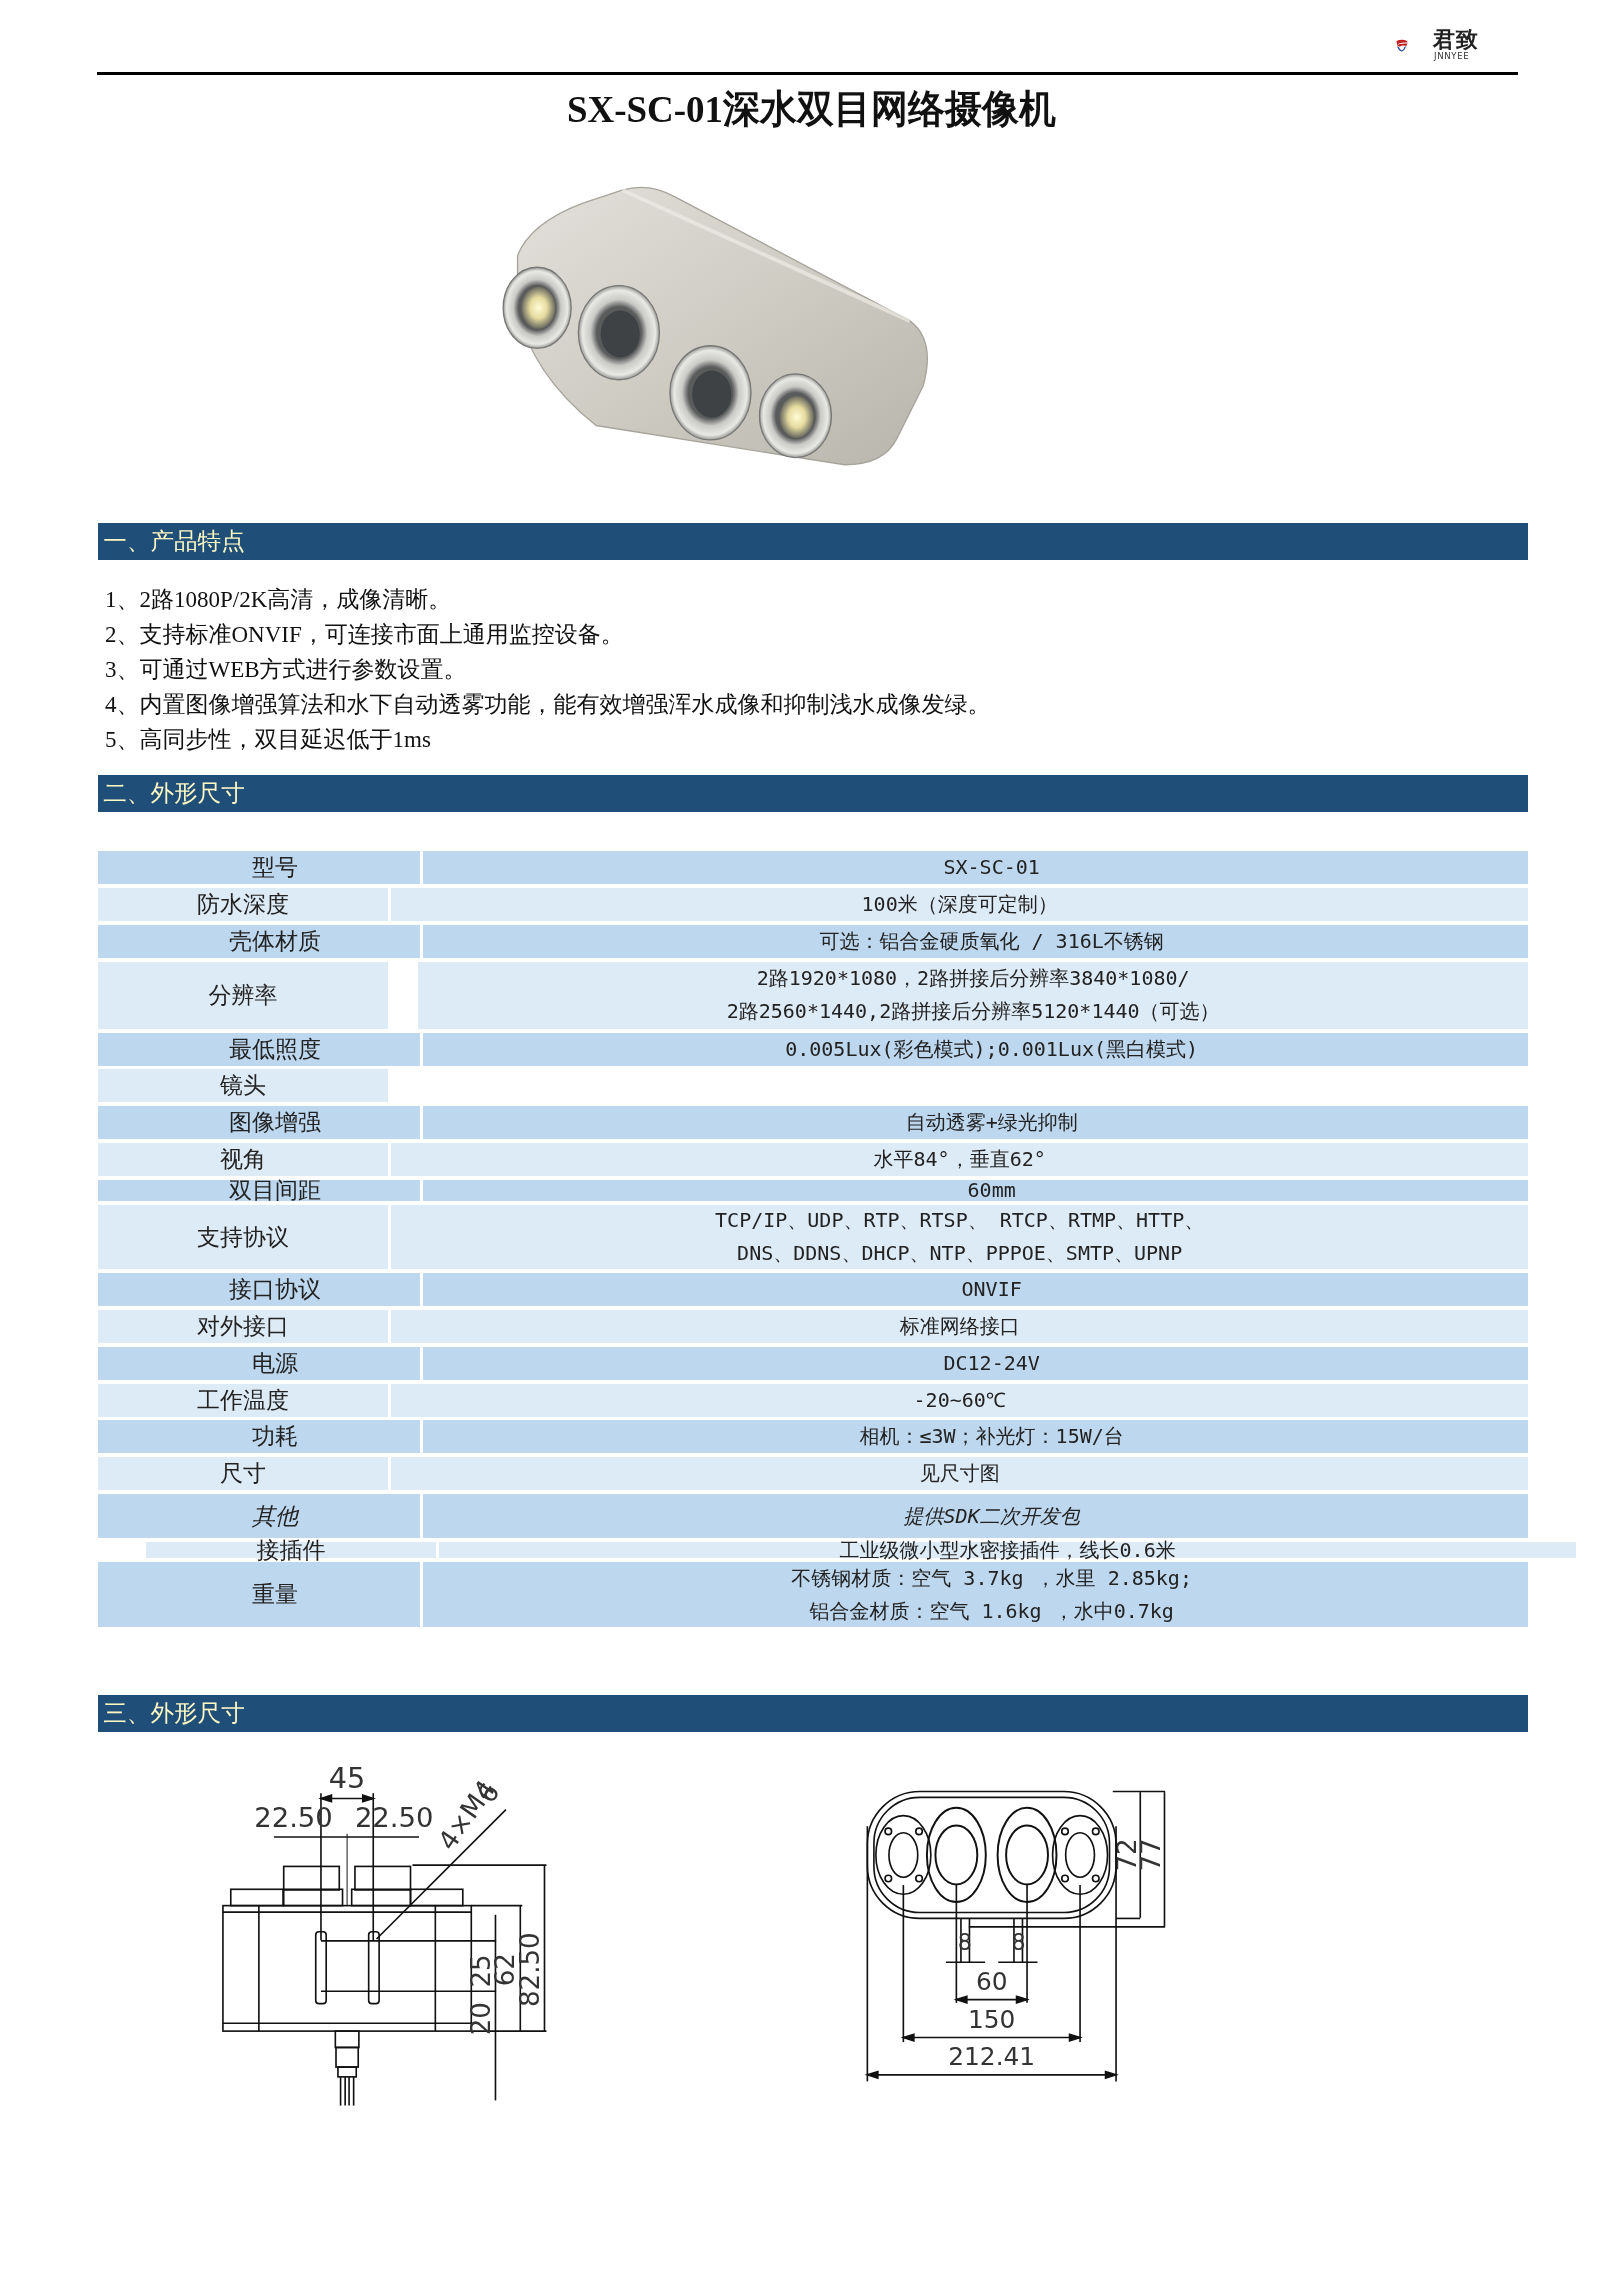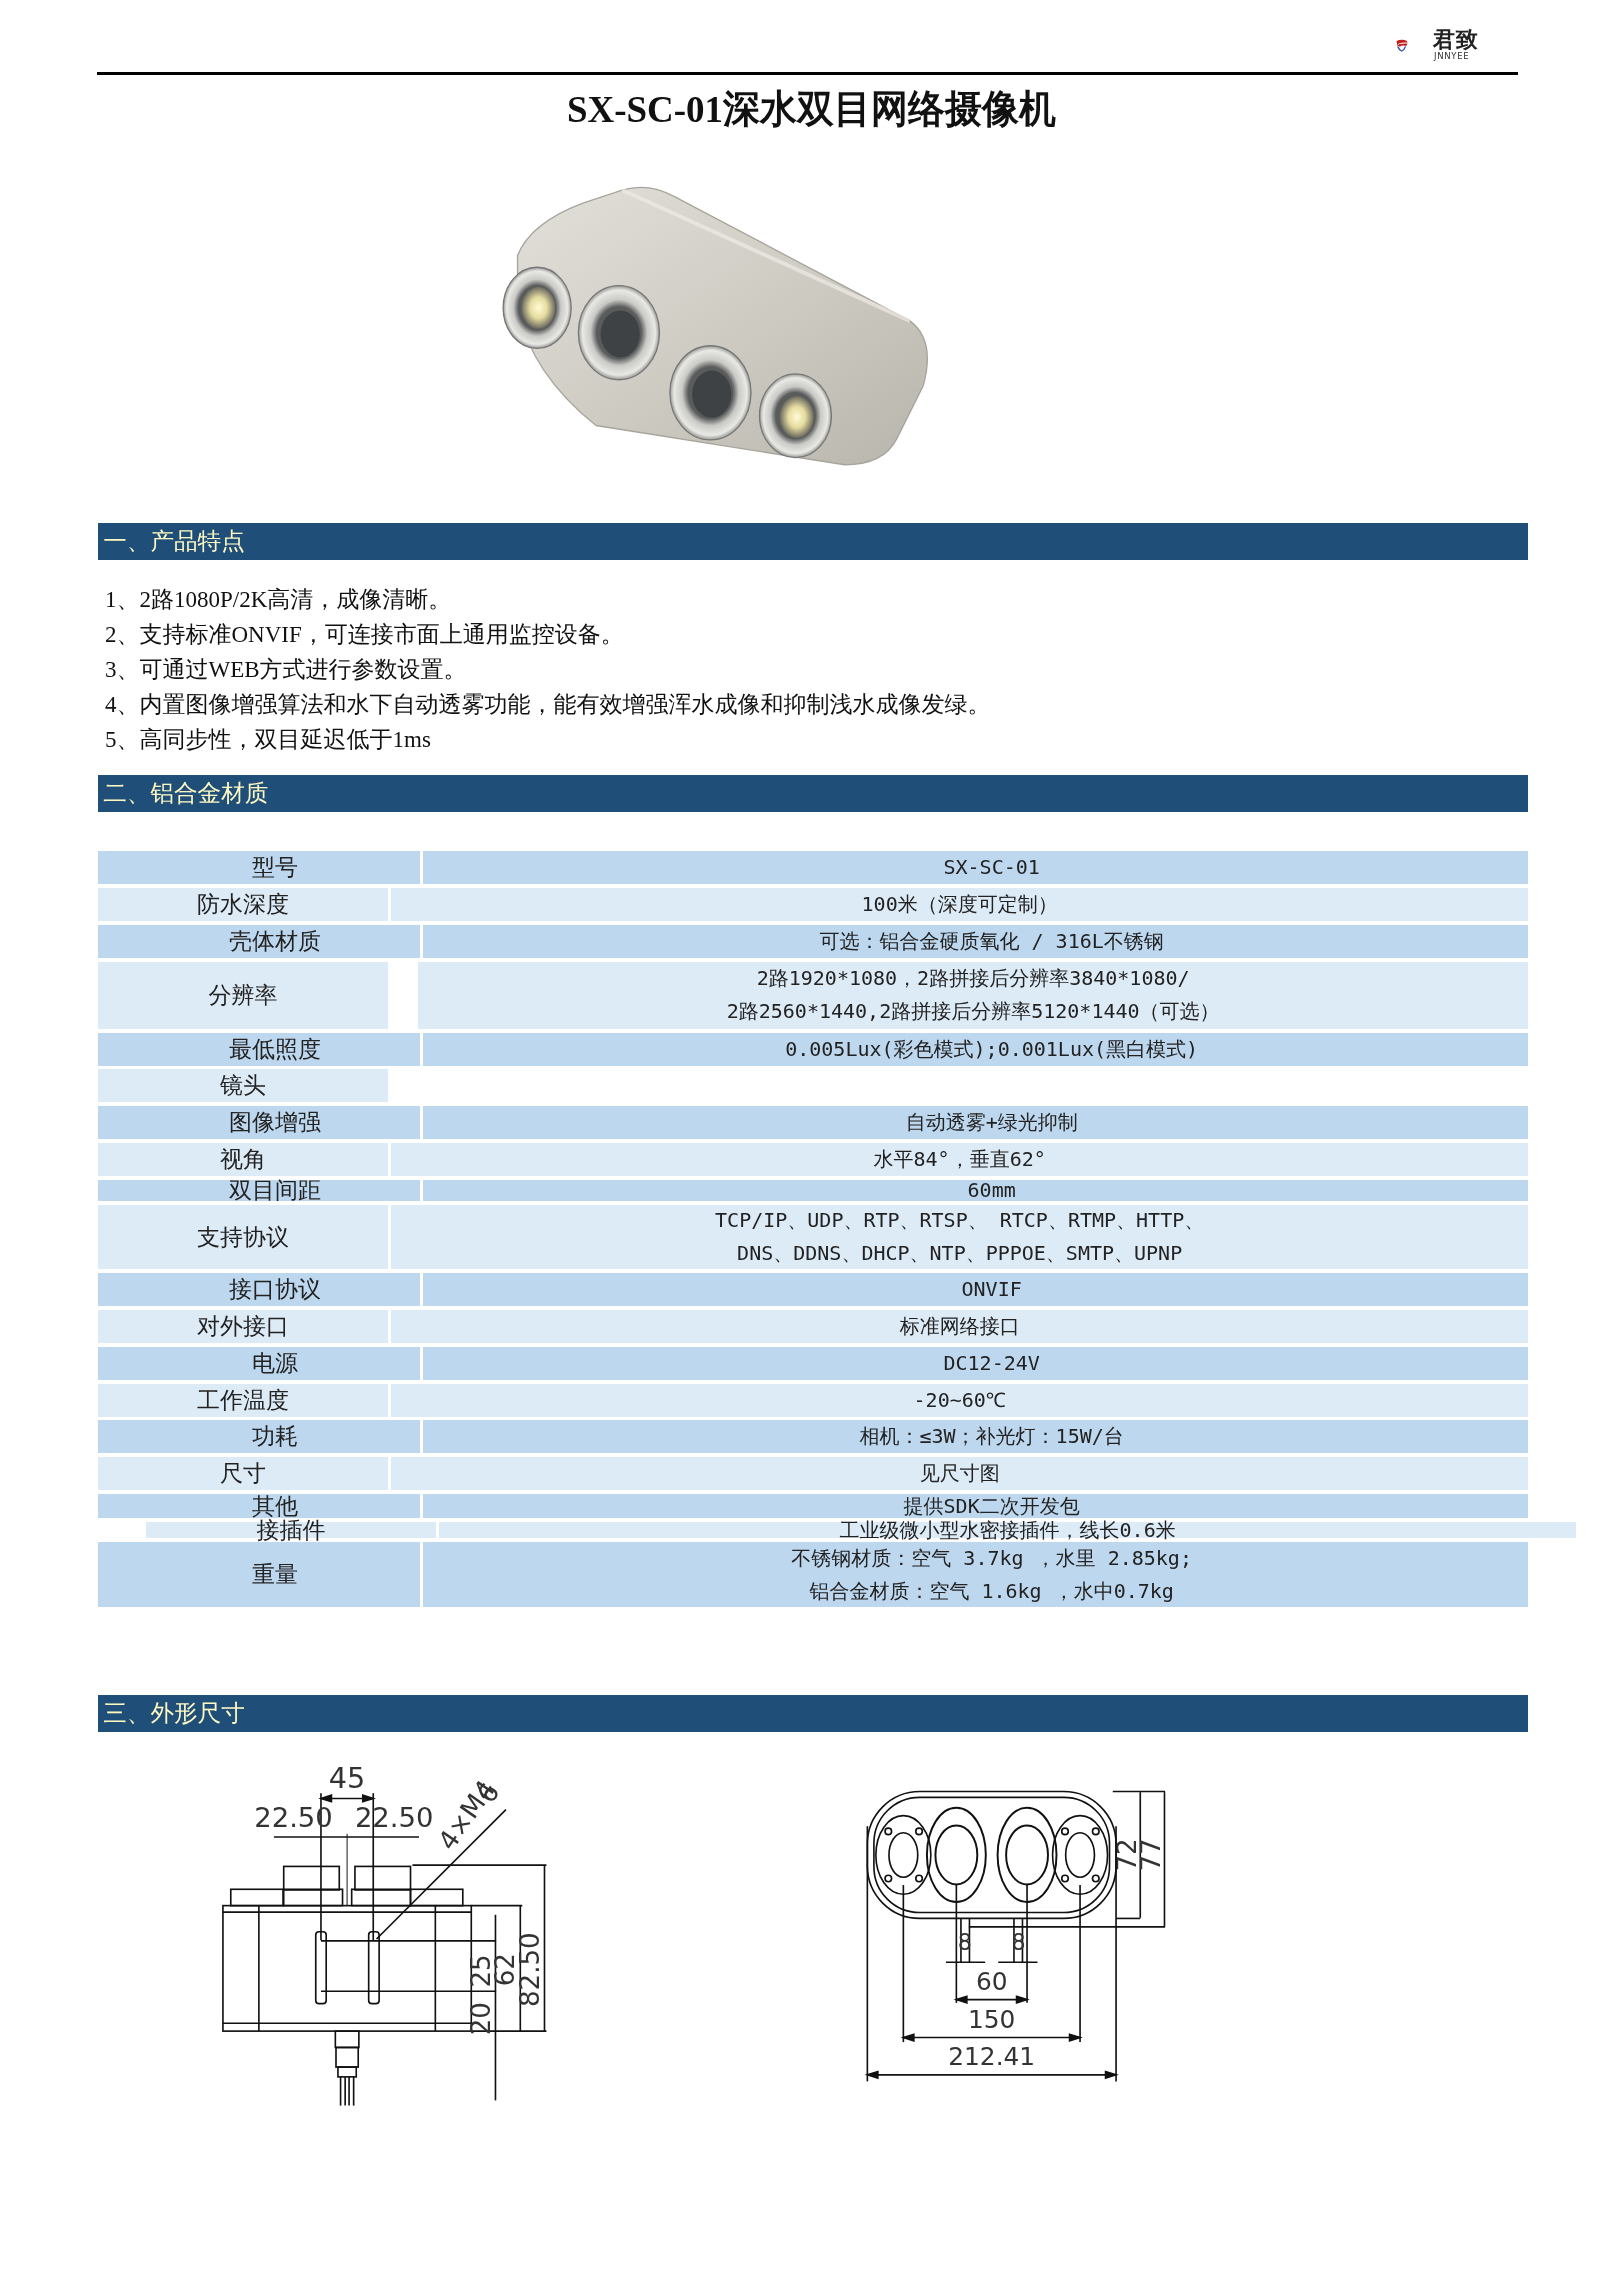--- a/index.html
+++ b/index.html
@@ -78,21 +78,21 @@
 
 <div class="abs sec" style="top:523px;">一、产品特点</div>
 <div class="abs features">
   <div>1、2路1080P/2K高清，成像清晰。</div>
   <div>2、支持标准ONVIF，可连接市面上通用监控设备。</div>
   <div>3、可通过WEB方式进行参数设置。</div>
   <div>4、内置图像增强算法和水下自动透雾功能，能有效增强浑水成像和抑制浅水成像发绿。</div>
   <div>5、高同步性，双目延迟低于1ms</div>
 </div>
 
-<div class="abs sec" style="top:775px;">二、铝合金材质</div>
+<div class="abs sec" style="top:775px;">二、外形尺寸</div>
 
 <div class="abs" style="left:98px;top:851px;width:1430px;">
   <div class="row dark" style="height:33px;">
     <div class="k">型号</div>
     <div class="v">
         <span>SX-SC-01</span>
       </div>
   </div>
   <div class="row light" style="height:33px;">
     <div class="k">防水深度</div>
@@ -176,21 +176,21 @@
     <div class="v">
         <span>相机：≤3W；补光灯：15W/台</span>
       </div>
   </div>
   <div class="row light" style="height:33px;">
     <div class="k">尺寸</div>
     <div class="v">
         <span>见尺寸图</span>
       </div>
   </div>
-  <div class="row dark" style="height:24px;">
+  <div class="row dark" style="height:44px;font-style:italic;">
     <div class="k">其他</div>
     <div class="v">
         <span>提供SDK二次开发包</span>
       </div>
   </div>
   <div class="row light" style="height:16px;margin-left:48px;">
     <div class="k">接插件</div>
     <div class="v">
         <span>工业级微小型水密接插件，线长0.6米</span>
       </div>

